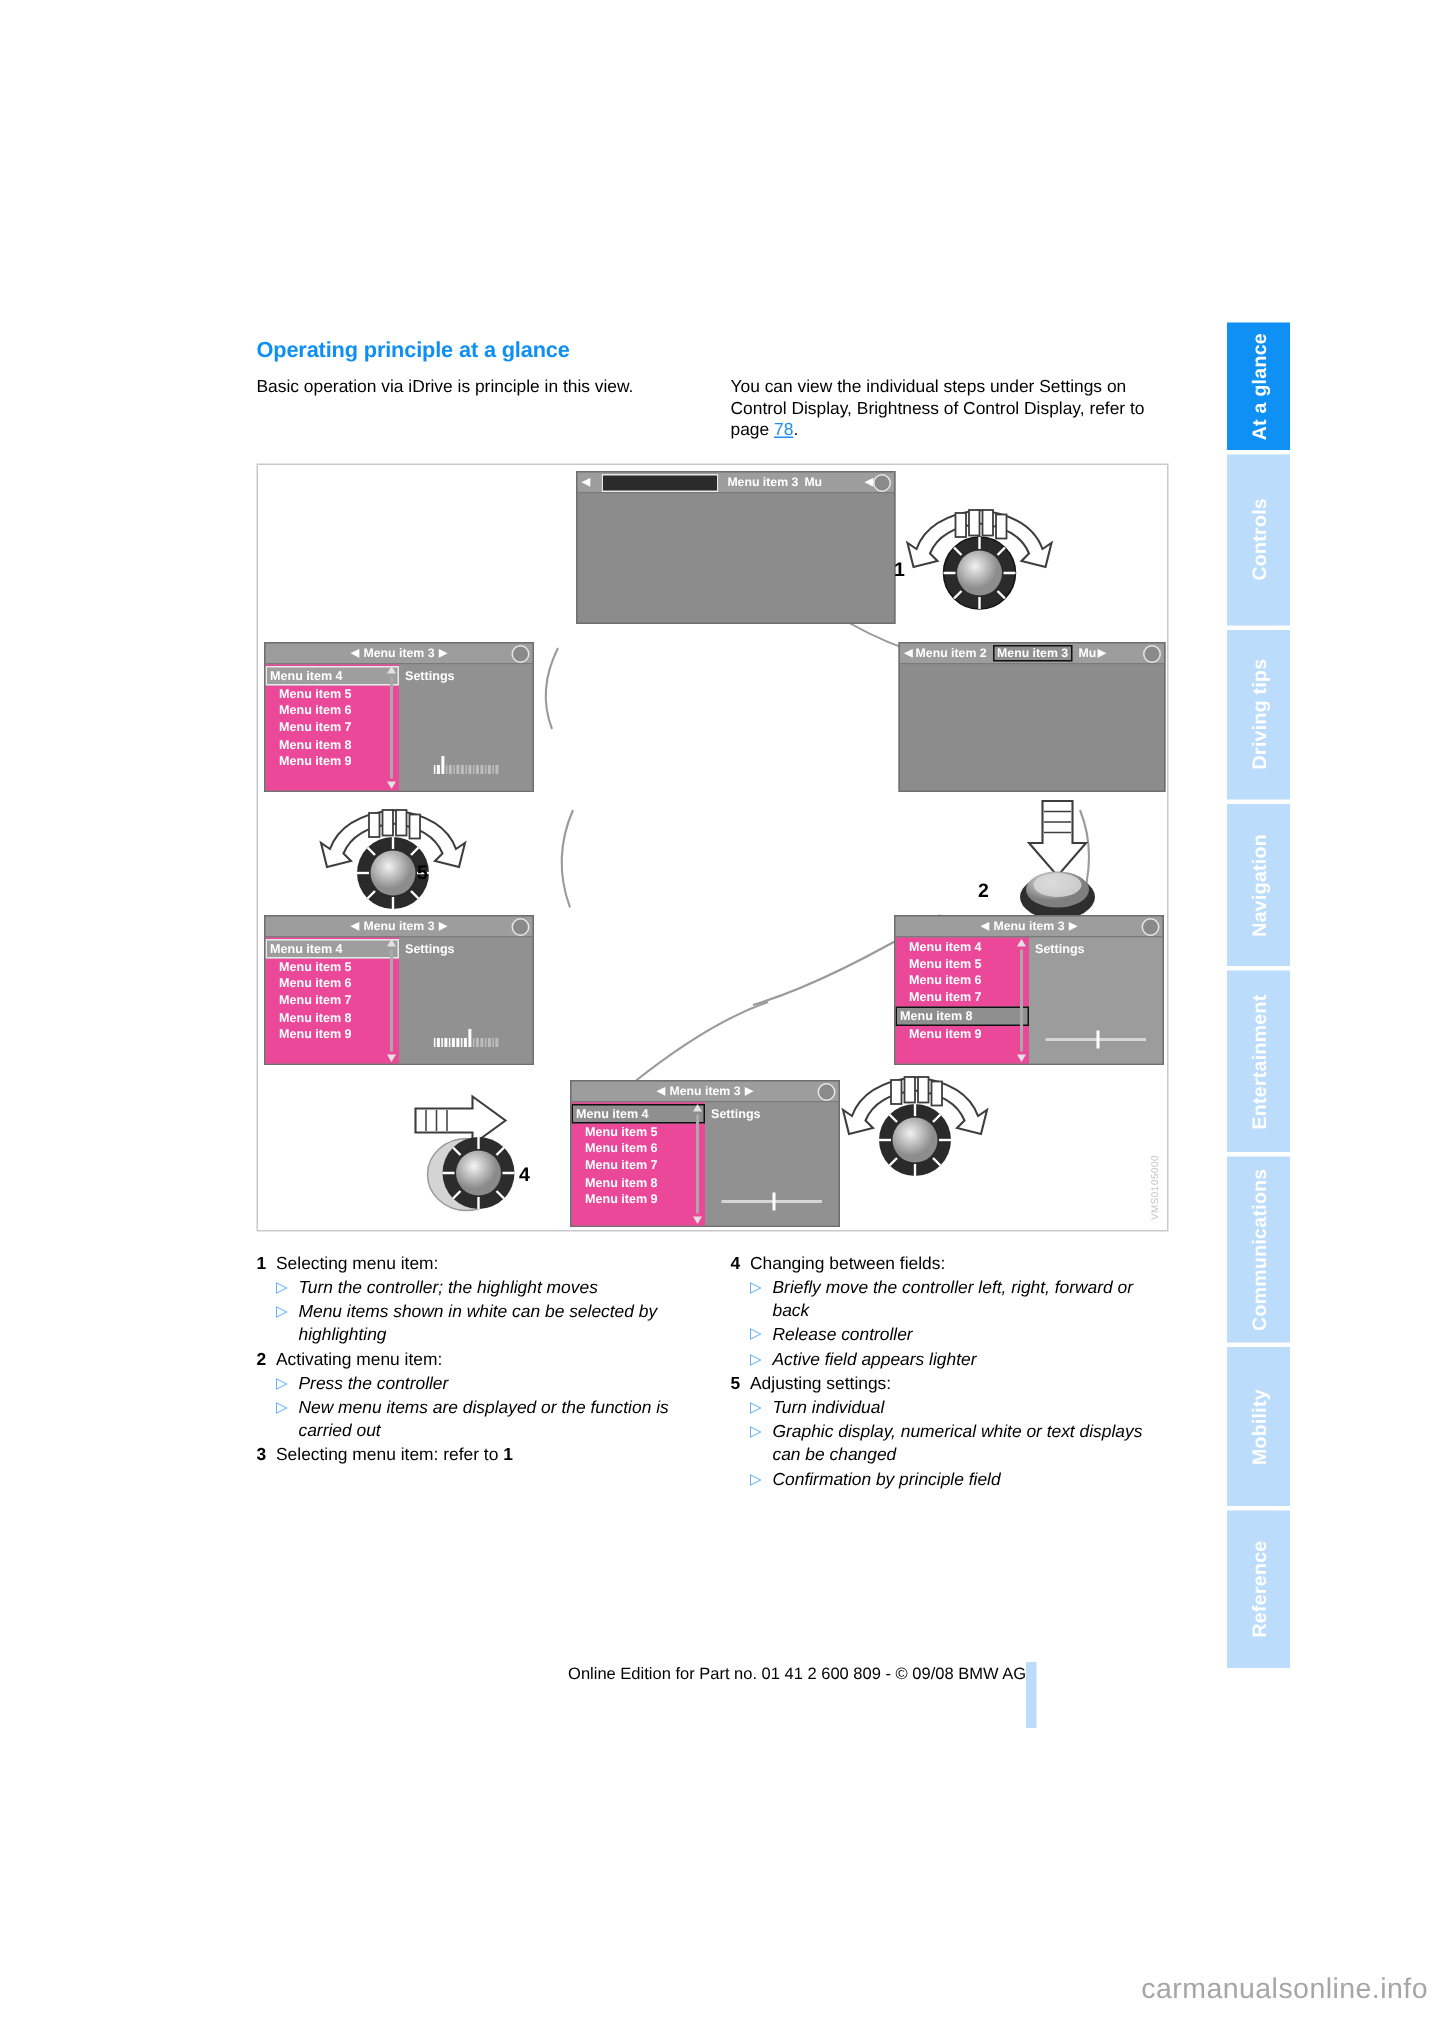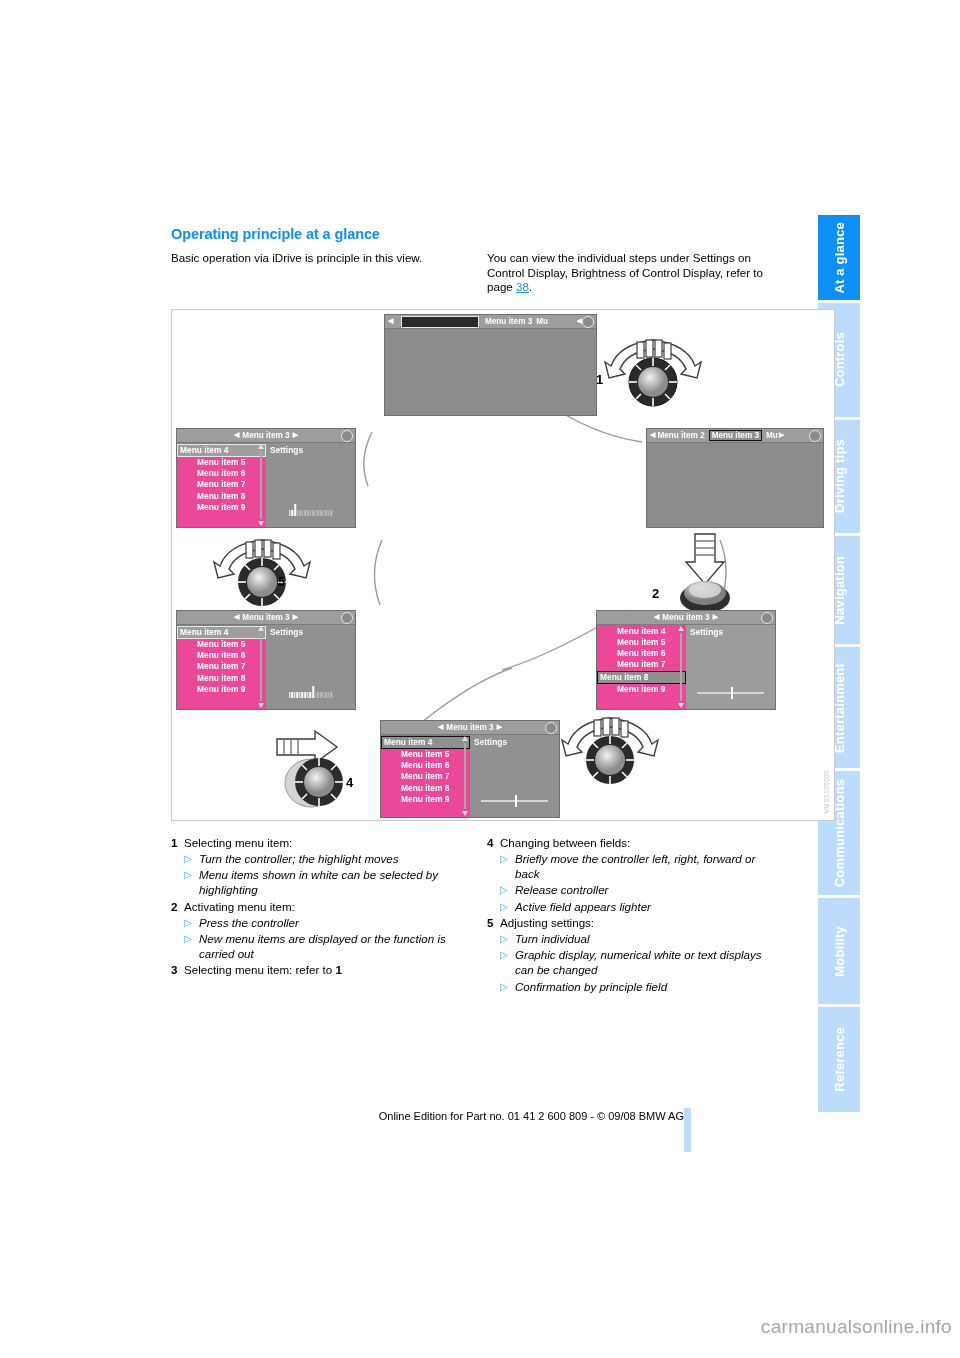--- a/index.html
+++ b/index.html
@@ -67,21 +67,21 @@
     line-height: 14.6px;
     color: #000;
   }
   #intro .col { width: 294px; }
   .pagelink { color: #1a8ef3; }
 
   
   #figure {
     position: relative;
     margin-top: 14px;
-    width: 664px;
+    width: 608px;
     height: 512px;
     border: 1px solid #c9c9c9;
     background: #ffffff;
     box-sizing: border-box;
     overflow: hidden;
   }
 
   
   .screen {
     position: absolute;
@@ -116,21 +116,21 @@
     width: 50%;
     background: #ec4899;
     padding-top: 1px;
     position: relative;
   }
   .menu-item {
     color: #ffffff;
     font-size: 8.4px;
     font-weight: bold;
     line-height: 11.2px;
-    padding-left: 20px;
+    padding-left: 9px;
     white-space: nowrap;
     box-sizing: border-box;
   }
   .menu-item.sel {
     background: #9e9e9e;
     border: 1px solid #e8e8e8;
     padding-left: 2px;
   }
   .menu-item.selDark {
     background: #8f8f8f;
@@ -333,21 +333,21 @@
 
 <div id="content">
 
   <h1 id="page-title">Operating principle at a glance</h1>
 
   <div id="intro">
     <div class="col">
       <span>Basic operation via iDrive is principle in this view.</span>
     </div>
     <div class="col">
-      <span>You can view the individual steps under Settings on Control Display, Brightness of Control Display, refer to page </span><a class="pagelink" href="#">38</a><span>.</span>
+      <span>You can view the individual steps under Settings on Control Display, Brightness of Control Display, refer to page </span><a class="pagelink" href="#">78</a><span>.</span>
     </div>
   </div>
 
   <div id="figure">
 
     <svg width="608" height="512" style="position:absolute;left:0;top:0;">
       <path class="connector" d="M 370 90 Q 420 125 470 132"></path>
       <path class="connector" d="M 548 230 Q 560 260 548 295"></path>
       <path class="connector" d="M 455 300 Q 380 345 330 360"></path>
       <path class="connector" d="M 210 230 Q 196 262 208 295"></path>
@@ -390,21 +390,21 @@
         </g>
         <radialGradient id="kg1" cx="40%" cy="35%">
             <stop offset="0%" stop-color="#f2f2f2"></stop>
             <stop offset="100%" stop-color="#8d8d8d"></stop>
           </radialGradient>
         <circle cx="56" cy="50" r="15" fill="url(#kg1)"></circle>
       </svg>
     </div>
     <div class="step-num" style="left:424px;top:62px;">1</div>
 
-    <div class="screen" style="left:427px;top:118px;width:178px;height:100px;margin-left:47px;">
+    <div class="screen" style="left:427px;top:118px;width:178px;height:100px;">
       <div class="screen-bar" style="justify-content:flex-start;padding-left:3px;">
         <span style="font-size:7px;margin-right:2px;">◀</span>
         <span>Menu item 2</span>
         <span style="margin-left:4px;background:#8f8f8f;border:1px solid #101010;padding:0 2px;">Menu item 3</span>
         <span style="margin-left:4px;">Mu</span>
         <span style="font-size:7px;margin-left:1px;">▶</span>
         <span class="clock"></span>
       </div>
       <div class="screen-body"></div>
     </div>

